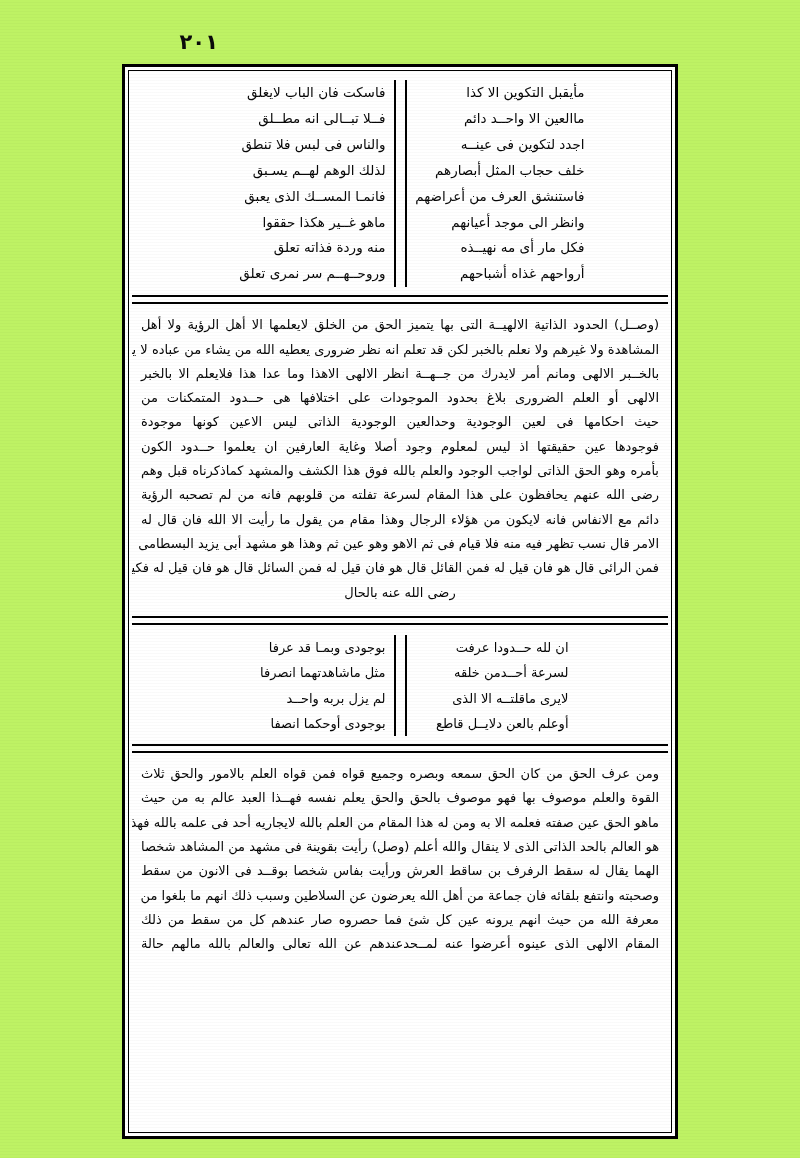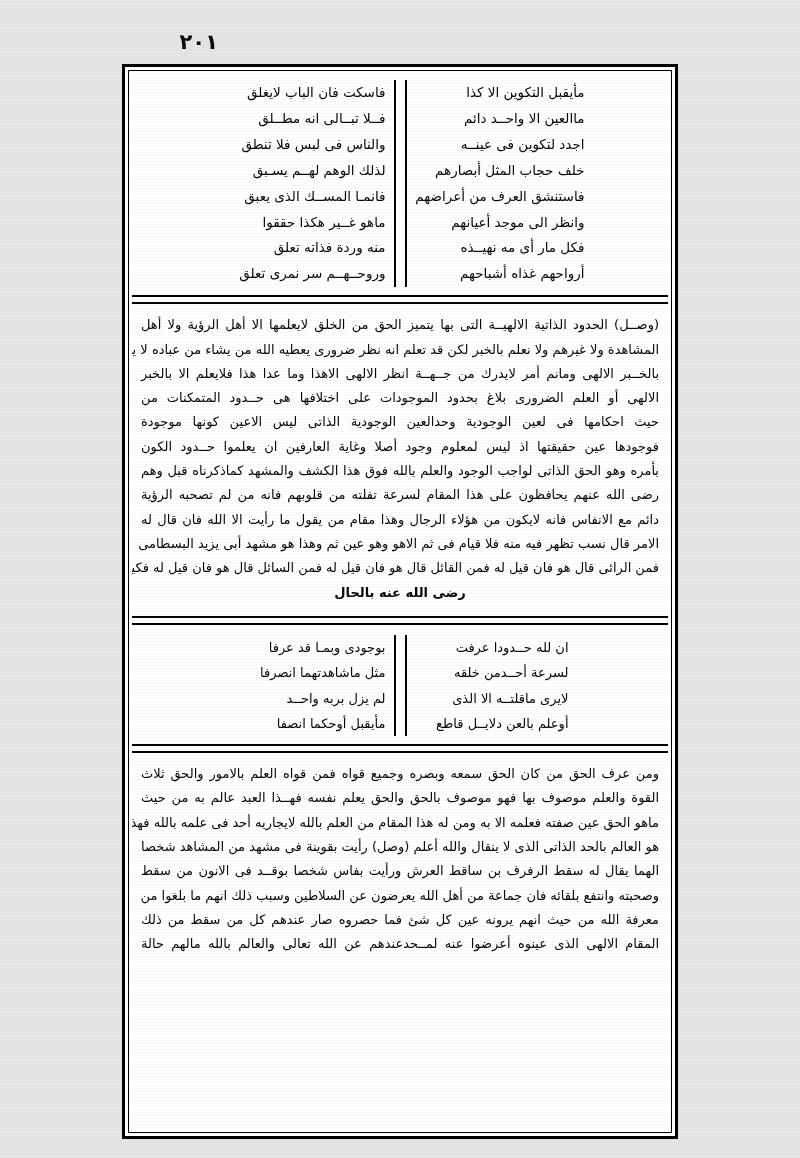--- a/index.html
+++ b/index.html
@@ -14,21 +14,21 @@
     position: relative;
     font-family: "DejaVu Sans", sans-serif;
     color: #000000;
     overflow: hidden;
   }
 
   
   #page-scan {
     position: absolute;
     inset: 0;
-    background: #e5e5e5;
+    background: #bef264;
   }
 
   
   #folio {
     position: absolute;
     top: 30px;
     right: 582px;
     font-family: "DejaVu Sans", sans-serif;
     font-size: 21px;
     font-weight: 700;
@@ -117,21 +117,20 @@
     line-height: 1.87;
     text-align: justify;
     text-align-last: justify;
     white-space: nowrap;
     color: #060606;
     letter-spacing: -0.1px;
   }
   .prose-line.last {
     text-align: right;
     text-align-last: center;
-    font-weight: bold;
   }
 
   
   #scan-grain {
     position: absolute;
     inset: 0;
     pointer-events: none;
     opacity: 0.045;
     background-image:
       repeating-linear-gradient(0deg, rgba(0,0,0,.5) 0 1px, transparent 1px 3px);
@@ -199,21 +198,21 @@
           <div class="verse-line">لايرى ماقلتــه الا الذى</div>
           <div class="verse-line">أوعلم بالعن دلايــل قاطع</div>
         </div>
 
         <div class="verse-gutter"></div>
 
         <div class="verse-col">
           <div class="verse-line">بوجودى وبمـا قد عرفا</div>
           <div class="verse-line">مثل ماشاهدتهما انصرفا</div>
           <div class="verse-line">لم يزل بربه واحــد</div>
-          <div class="verse-line">مأيقبل أوحكما انصفا</div>
+          <div class="verse-line">بوجودى أوحكما انصفا</div>
         </div>
       </div>
 
       <div class="rule-double"></div>
 
       <div class="prose-block">
         <div class="prose-line">ومن عرف الحق من كان الحق سمعه وبصره وجميع قواه فمن قواه العلم بالامور والحق ثلاث</div>
         <div class="prose-line">القوة والعلم موصوف بها فهو موصوف بالحق والحق يعلم نفسه فهــذا العبد عالم به من حيث</div>
         <div class="prose-line">ماهو الحق عين صفته فعلمه الا به ومن له هذا المقام من العلم بالله لايجاريه أحد فى علمه بالله فهذا</div>
         <div class="prose-line">هو العالم بالحد الذاتى الذى لا ينقال والله أعلم (وصل) رأيت بقوينة فى مشهد من المشاهد شخصا</div>

